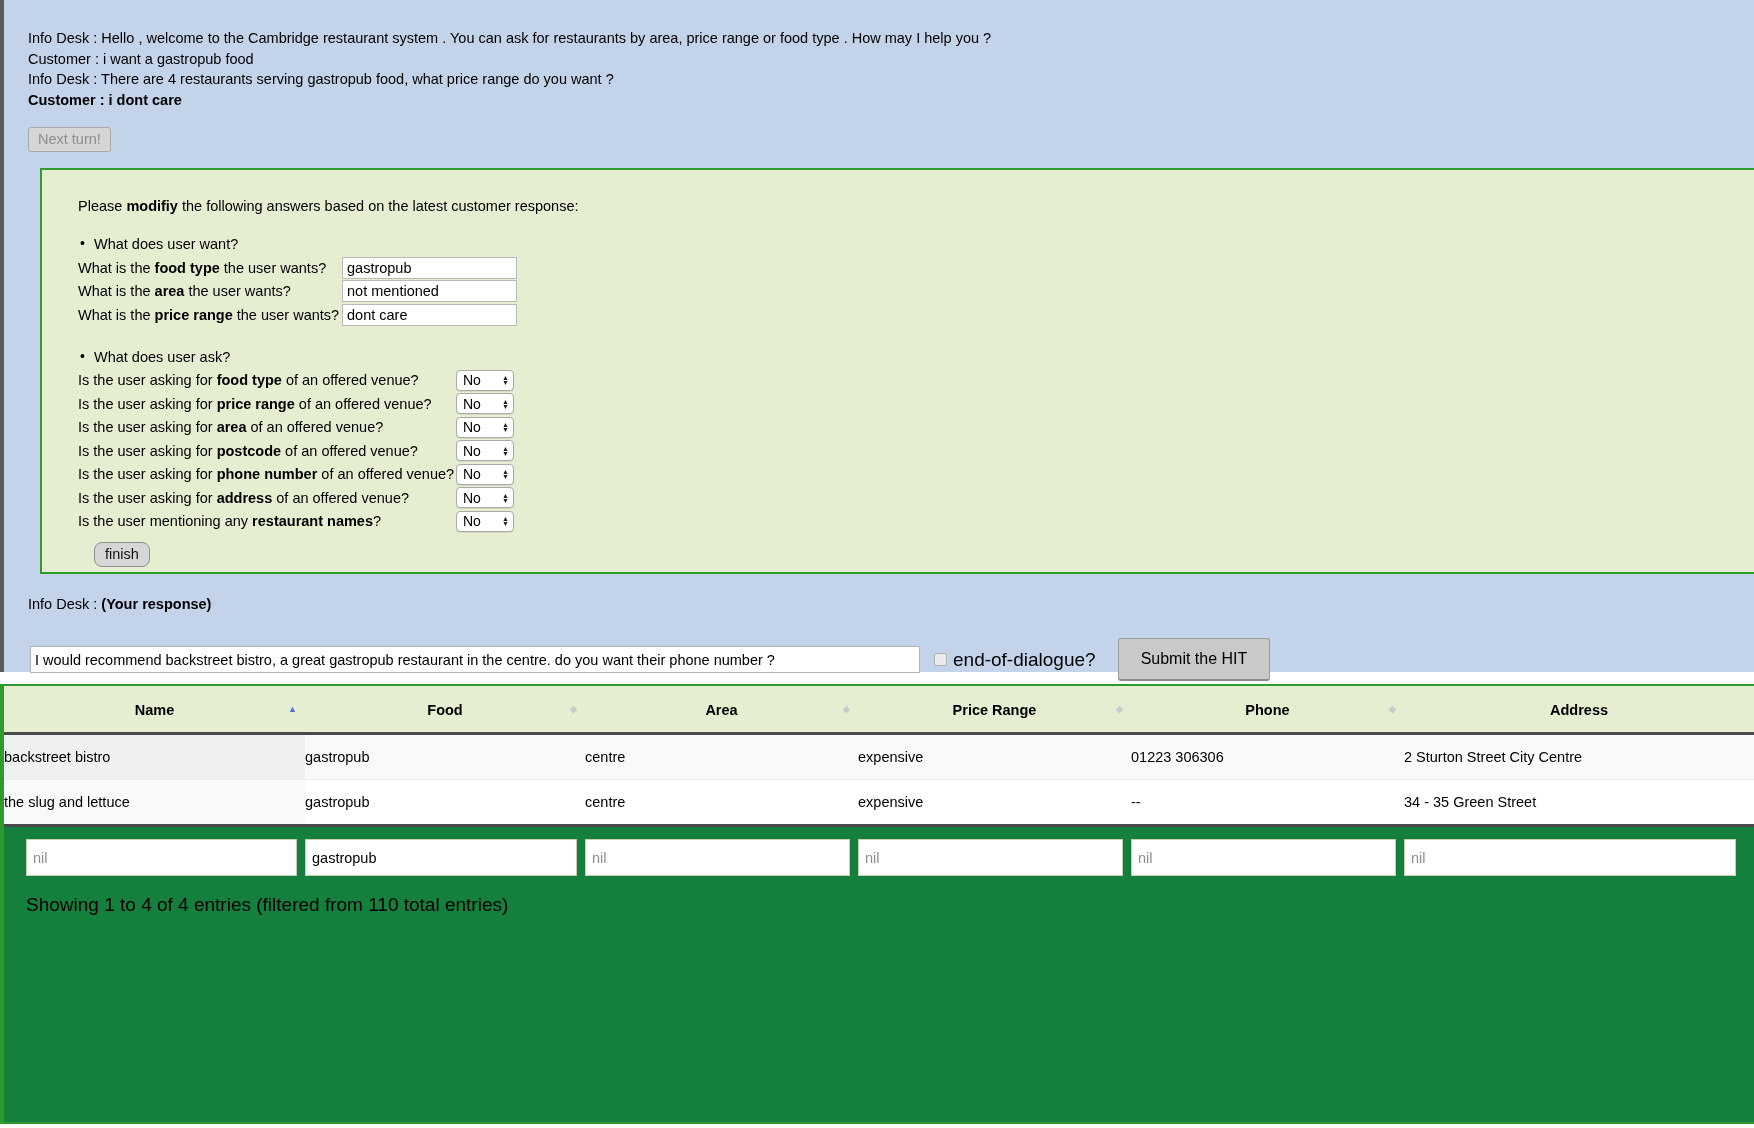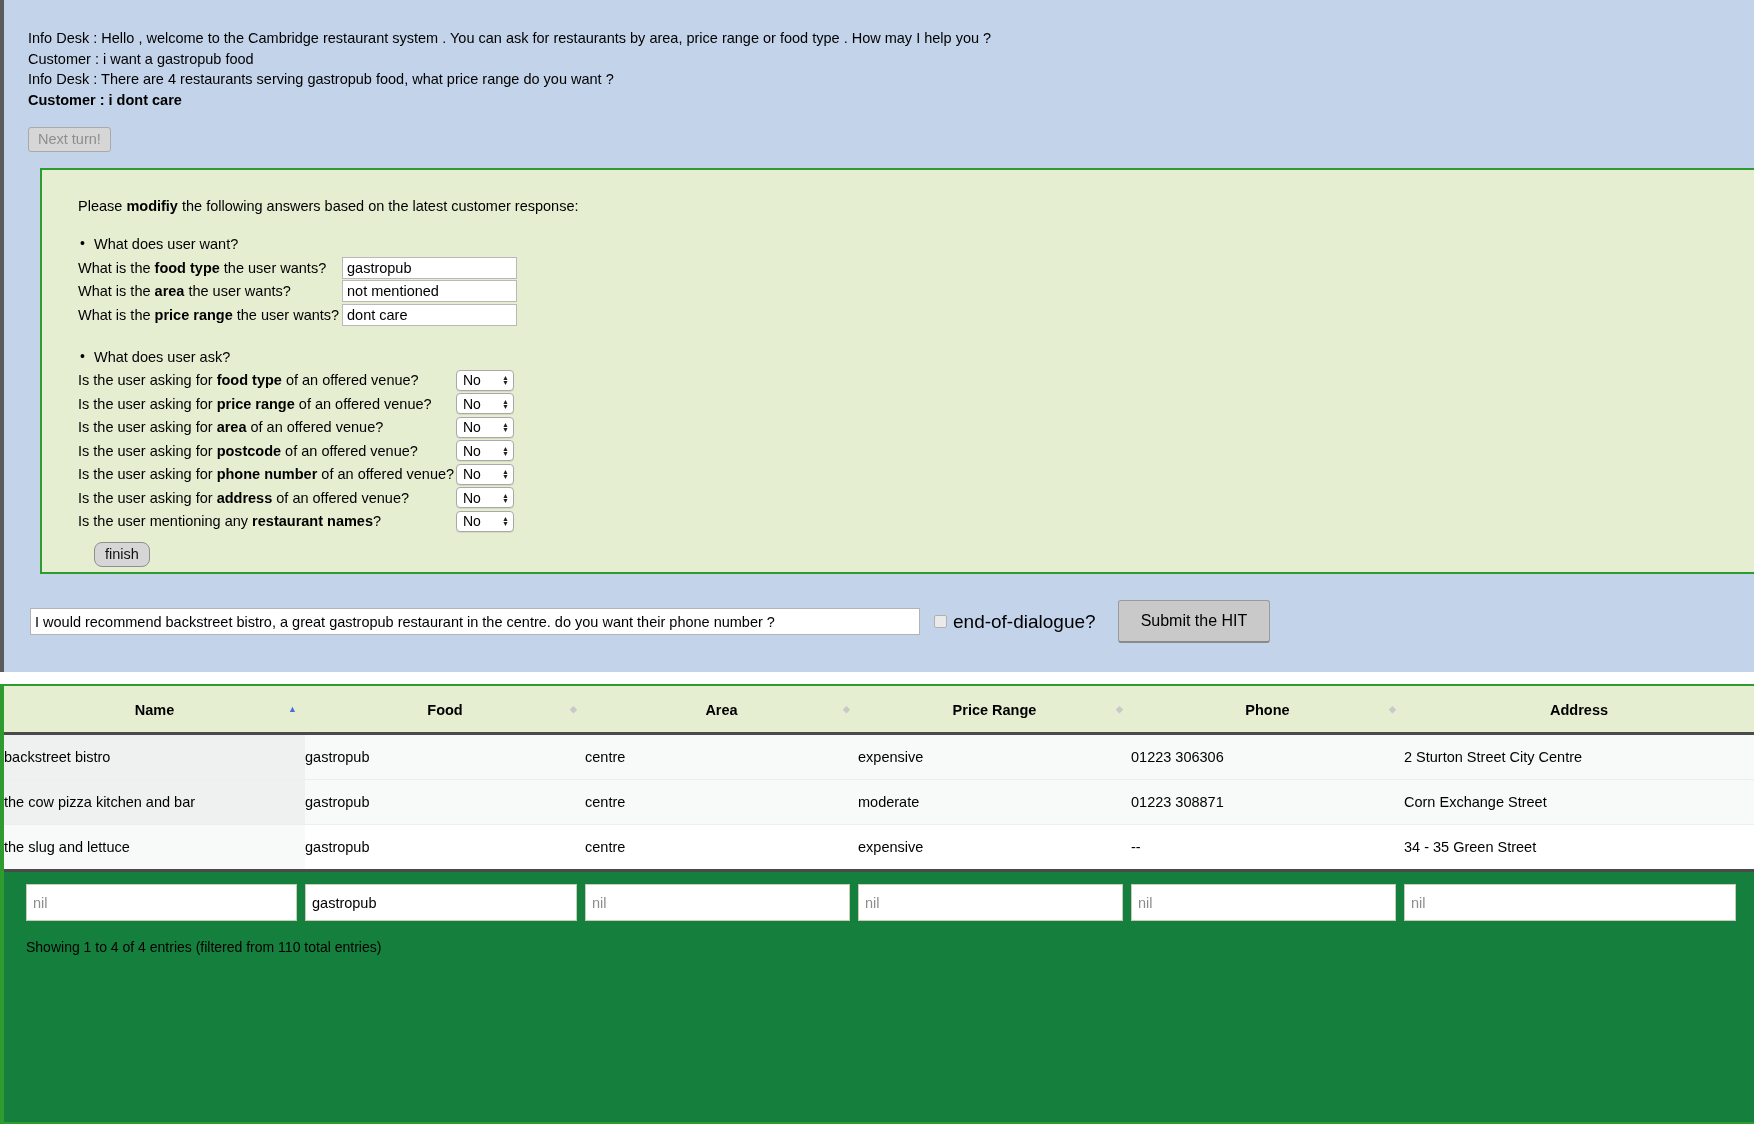--- a/index.html
+++ b/index.html
@@ -237,21 +237,21 @@
     font-family: "Liberation Sans", sans-serif;
     border: 1px solid #c8cdb8;
     background: #fff;
     padding: 1px 6px;
     box-sizing: border-box;
     color: #000;
     outline: none;
   }
   .filter-input::placeholder { color: #8d8d8d; opacity: 1; }
   .table-info {
-    font-size: 14px;
+    font-size: 19px;
     padding: 18px 0 0 22px;
     color: #000;
   }
 </style>
 </head>
 <body>
 
 <div class="dialog-panel">
 
   <div class="dialog-lines">
@@ -361,20 +361,21 @@
             <span>▲</span>
             <span>▼</span>
           </span>
         </span>
     </div>
 
     <button class="finish-btn">finish</button>
   </div>
 
   
+  <div class="response-label"><span>Info Desk : </span><b>(Your response)</b></div>
 
   <div class="response-row">
     <input class="response-input" type="text" value="I would recommend backstreet bistro, a great gastropub restaurant in the centre. do you want their phone number ?" style="">
     <label class="eod-wrap">
       <span class="eod-box"></span>
       <span>end-of-dialogue?</span>
     </label>
     <button class="submit-btn">Submit the HIT</button>
   </div>
 </div>
@@ -401,28 +402,20 @@
     </thead>
     <tbody>
       <tr class="odd">
         <td class="c-name sorted">backstreet bistro</td>
         <td class="c-food">gastropub</td>
         <td class="c-area">centre</td>
         <td class="c-price">expensive</td>
         <td class="c-phone">01223 306306</td>
         <td class="c-addr">2 Sturton Street City Centre</td>
       </tr>
-      <tr class="odd">
-        <td class="c-name sorted">the cow pizza kitchen and bar</td>
-        <td class="c-food">gastropub</td>
-        <td class="c-area">centre</td>
-        <td class="c-price">moderate</td>
-        <td class="c-phone">01223 308871</td>
-        <td class="c-addr">Corn Exchange Street</td>
-      </tr>
       <tr class="even last-row">
         <td class="c-name sorted">the slug and lettuce</td>
         <td class="c-food">gastropub</td>
         <td class="c-area">centre</td>
         <td class="c-price">expensive</td>
         <td class="c-phone">--</td>
         <td class="c-addr">34 - 35 Green Street</td>
       </tr>
     </tbody>
   </table>

